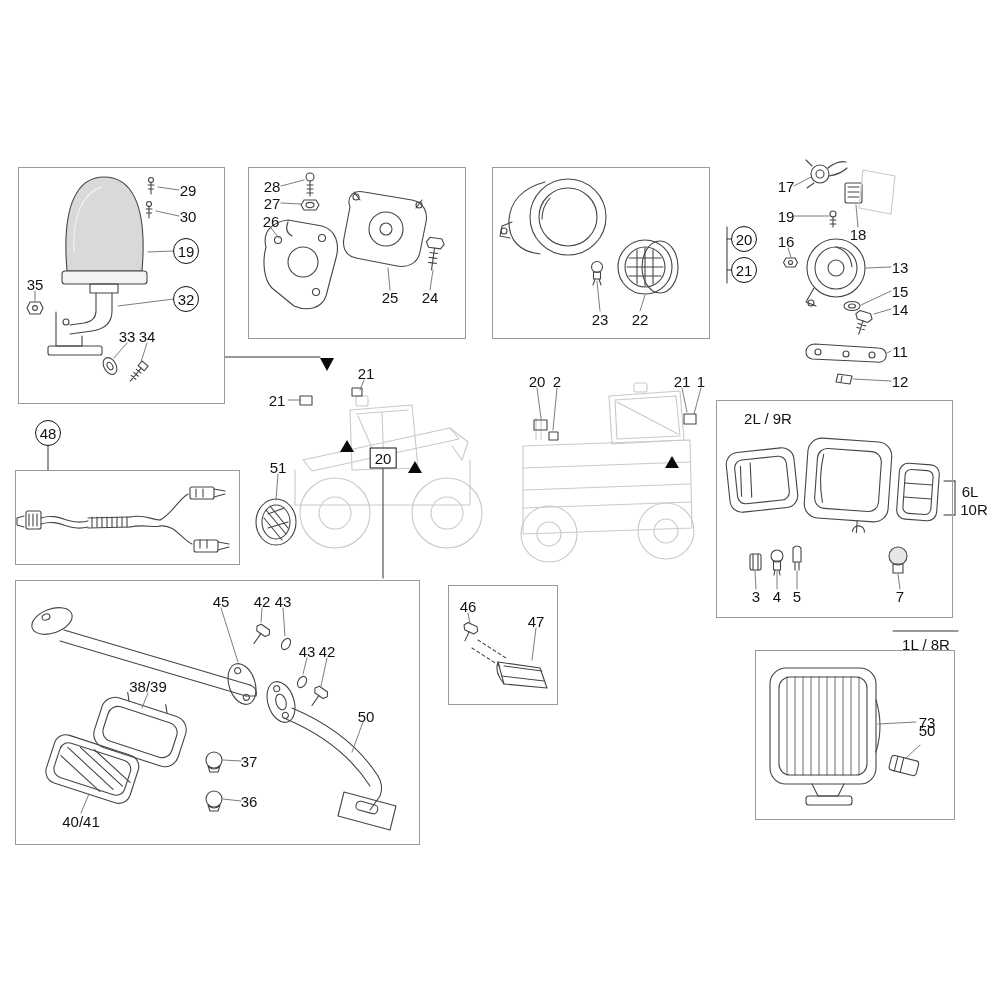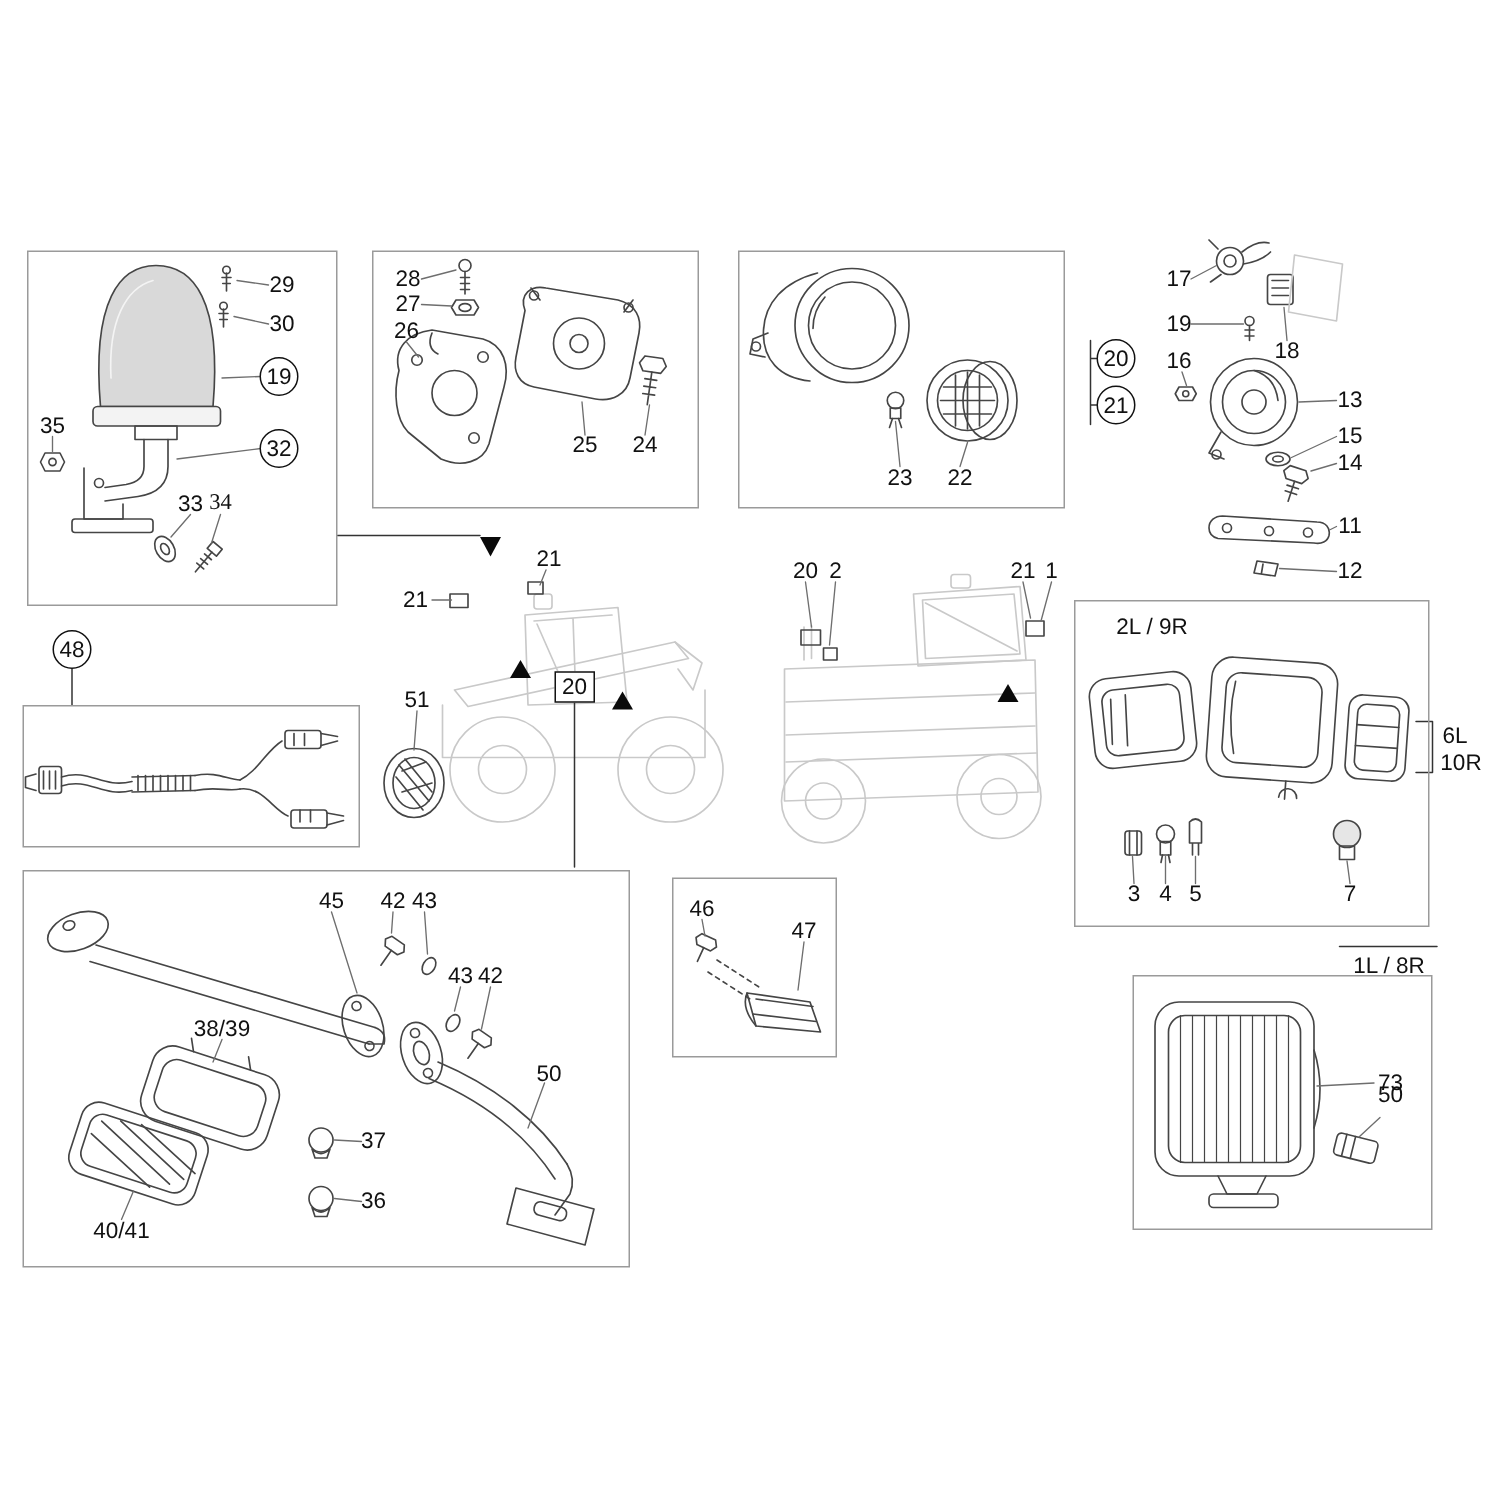--- a/index.html
+++ b/index.html
@@ -306,21 +306,21 @@
   <div class="gbox" style="left:448px;top:585px;width:110px;height:120px"></div>
   <div class="gbox" style="left:755px;top:650px;width:200px;height:170px"></div>
 
   <div id="callout-layer">
       <span class="callout plain" style="left: 188px; top: 190px;">29</span>
       <span class="callout plain" style="left: 188px; top: 216px;">30</span>
       <span class="callout circled" style="left: 186px; top: 251px;">19</span>
       <span class="callout circled" style="left: 186px; top: 299px;">32</span>
       <span class="callout plain" style="left: 35px; top: 284px;">35</span>
       <span class="callout plain" style="left: 127px; top: 336px;">33</span>
-      <span class="callout plain" style="left: 147px; top: 336px; font-family: Liberation Serif, serif;">34</span>
+      <span class="callout plain" style="left: 147px; top: 336px;">34</span>
       <span class="callout plain" style="left: 272px; top: 186px;">28</span>
       <span class="callout plain" style="left: 272px; top: 203px;">27</span>
       <span class="callout plain" style="left: 271px; top: 221px;">26</span>
       <span class="callout plain" style="left: 390px; top: 297px;">25</span>
       <span class="callout plain" style="left: 430px; top: 297px;">24</span>
       <span class="callout plain" style="left: 600px; top: 319px;">23</span>
       <span class="callout plain" style="left: 640px; top: 319px;">22</span>
       <span class="callout circled" style="left: 744px; top: 239px;">20</span>
       <span class="callout circled" style="left: 744px; top: 270px;">21</span>
       <span class="callout plain" style="left: 786px; top: 186px;">17</span>

